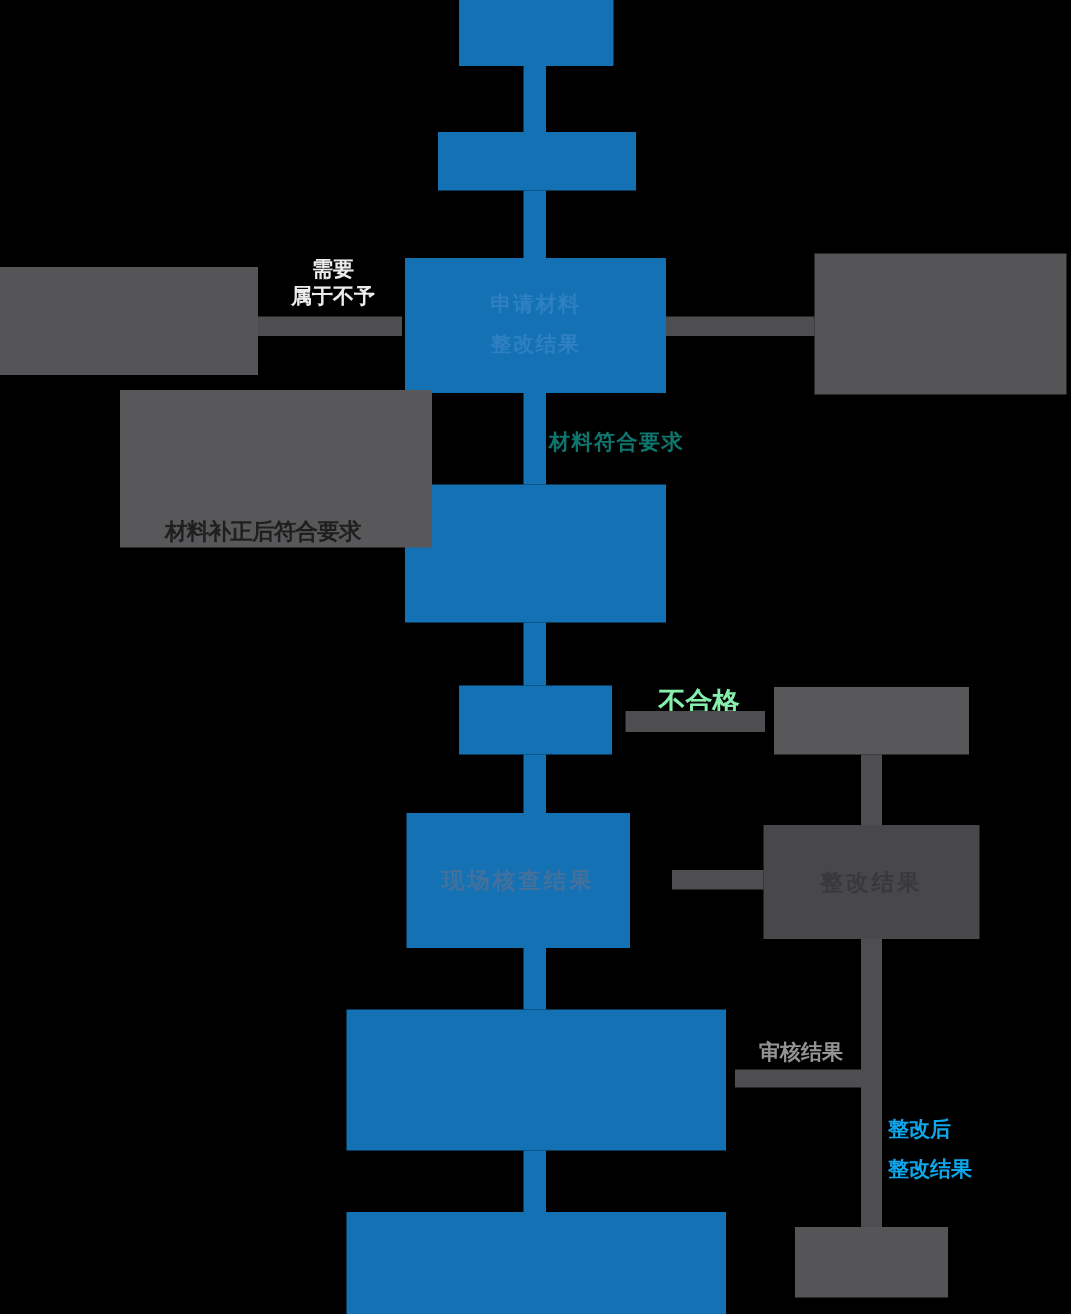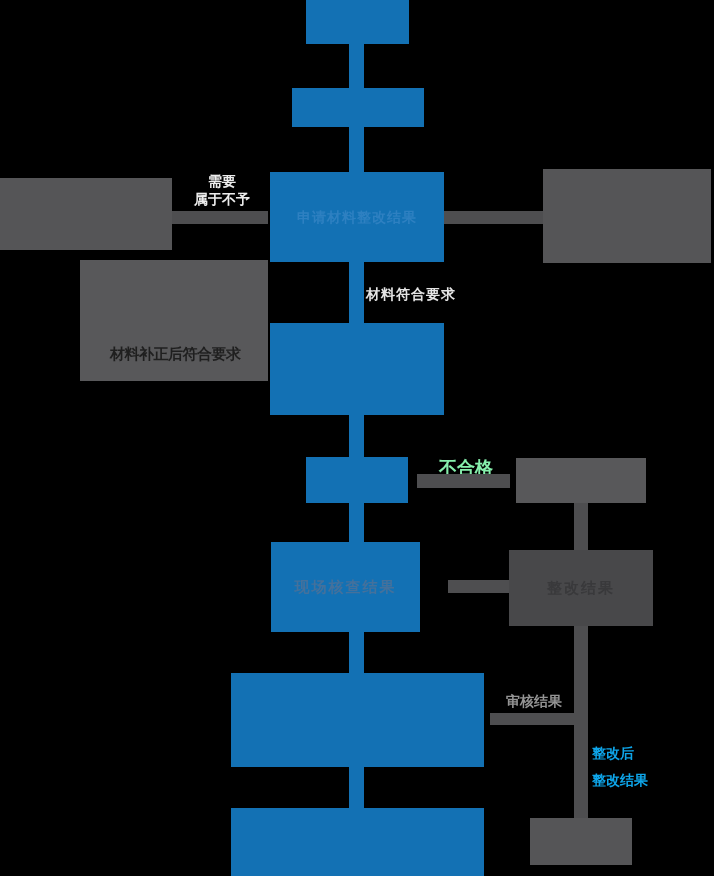--- a/index.html
+++ b/index.html
@@ -1,34 +1,34 @@
 <!DOCTYPE html>
 <html><head>
 <meta charset="utf-8">
 <style>
   html,body{margin:0;padding:0;background:#000;}
   #canvas{
     position:relative;width:714px;height:876px;background:#000;overflow:hidden;
     font-family:"Liberation Sans","DejaVu Sans",sans-serif;
   }
-  .abs{position:absolute;}
+  .abs{position:absolute;font-family:Liberation Serif, serif;}
   .node-blue{background:#1371b4;}
   .conn-blue{background:#1371b4;}
   .conn-gray{background:#4e4e50;}
   .node-gray-a{background:#555557;}
   .node-gray-b{background:#58585a;}
   .node-gray-c{background:#48484a;}
-  .center-flex{display:flex;align-items:center;justify-content:center;flex-direction:row;}
+  .center-flex{display:flex;align-items:center;justify-content:center;flex-direction:column;}
   .txt-blue-light{color:#2e80c1;font-size:14px;font-weight:bold;letter-spacing:1px;line-height:27px;text-align:center;}
   .txt-blue-muted{color:#44719c;font-size:15px;font-weight:bold;letter-spacing:2px;}
   .txt-white{color:#ececec;font-size:14px;font-weight:bold;line-height:18px;text-align:center;}
   .txt-lightgray{color:#86efac;font-size:18px;font-weight:bold;}
   .txt-gray{color:#949494;font-size:14px;font-weight:bold;}
   .txt-gray2{color:#0ea5e9;font-size:14px;font-weight:bold;line-height:27px;}
-  .txt-blue-label{color:#e5e5e5;font-size:14px;font-weight:bold;letter-spacing:1px;}
+  .txt-blue-label{color:#0f766e;font-size:14px;font-weight:bold;letter-spacing:1px;}
   .txt-dark{color:#1f1f1f;font-size:15px;font-weight:bold;letter-spacing:-0.5px;white-space:nowrap;}
   .txt-darkgray{color:#39393b;font-size:15px;font-weight:bold;letter-spacing:2px;}
 </style>
 </head>
 <body>
 
 <div id="canvas">
 
   <div class="abs node-blue" style="left:306px;top:0;width:103px;height:44px;"></div>
   <div class="abs conn-blue" style="left:349px;top:44px;width:15px;height:44px;"></div>
@@ -60,21 +60,21 @@
   <div class="abs txt-white" style="left:178px;top:172px;width:88px;">
     <span>需要</span><br>
     <span>属于不予</span>
   </div>
 
   <div class="abs conn-gray" style="left:444px;top:211px;width:99px;height:13px;"></div>
   <div class="abs node-gray-a" style="left:543px;top:169px;width:168px;height:94px;"></div>
 
   <div class="abs txt-blue-label" style="left:366px;top:286px;">材料符合要求</div>
 
-  <div class="abs node-gray-b" style="left:80px;top:260px;width:188px;height:121px;">
+  <div class="abs node-gray-b" style="left:80px;top:260px;width:188px;height:105px;padding-left:20px;">
     <span class="abs txt-dark" style="left:30px;top:85px;">材料补正后符合要求</span>
   </div>
 
   <div class="abs txt-lightgray" style="left:439px;top:456px;">不合格</div>
   <div class="abs conn-gray" style="left:417px;top:474px;width:93px;height:14px;"></div>
   <div class="abs node-gray-b" style="left:516px;top:458px;width:130px;height:45px;"></div>
   <div class="abs conn-gray" style="left:574px;top:503px;width:14px;height:47px;"></div>
 
   <div class="abs node-gray-c center-flex" style="left:509px;top:550px;width:144px;height:76px;">
     <span class="txt-darkgray">整改结果</span>

